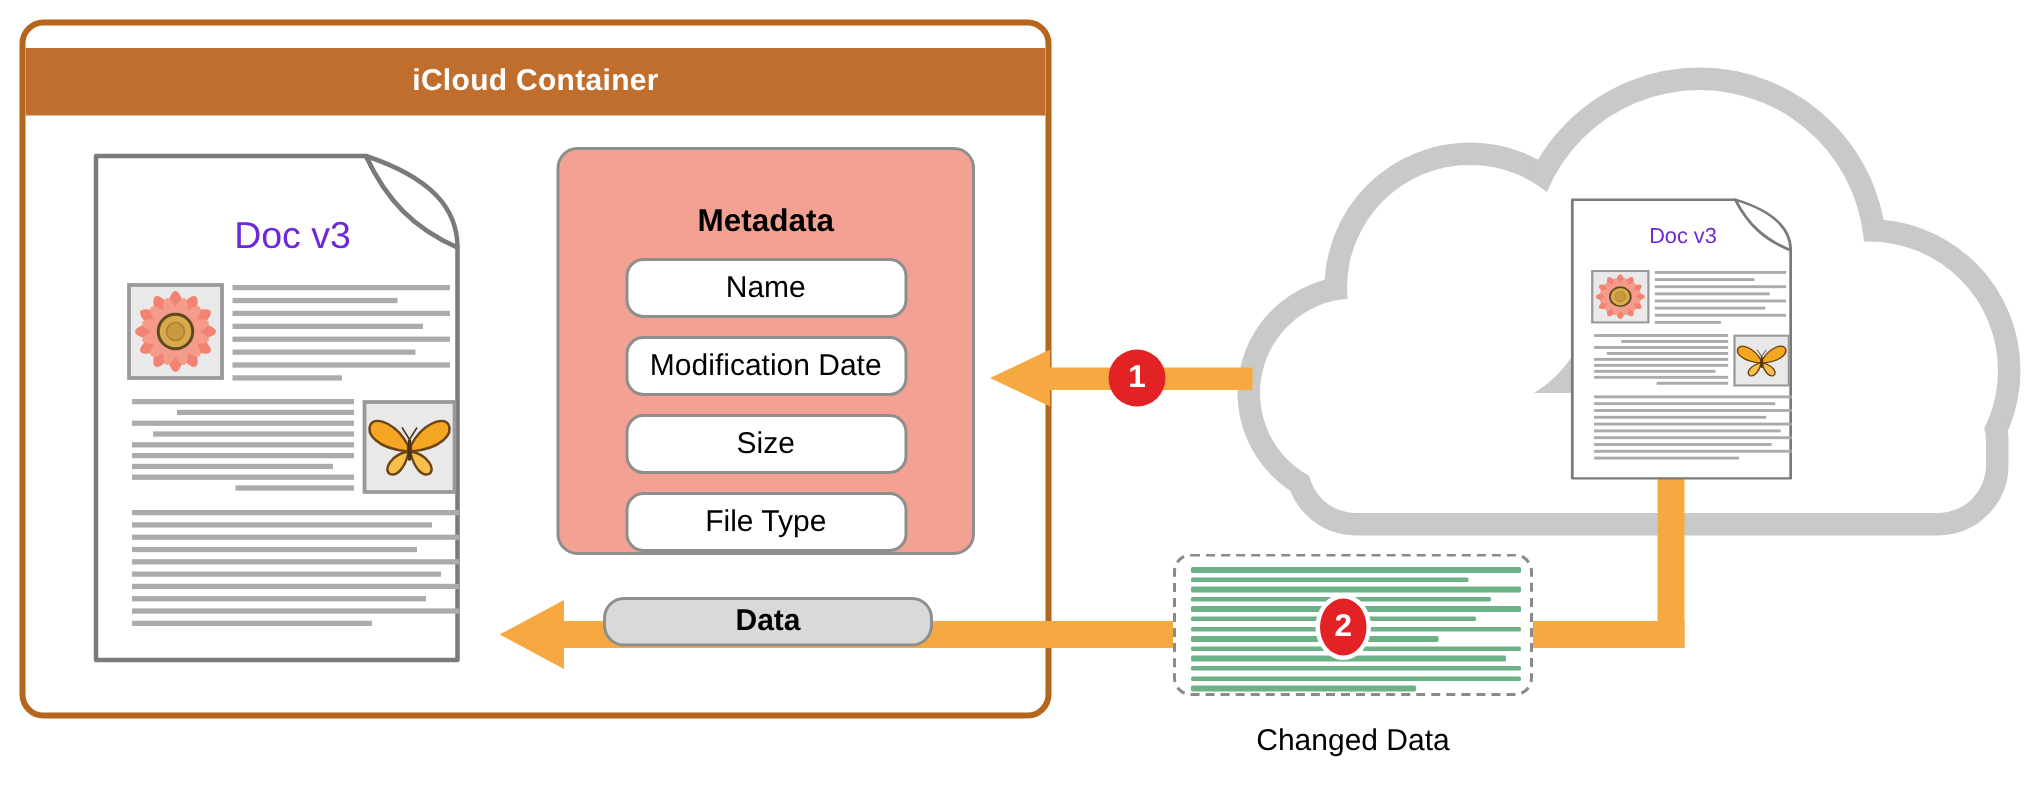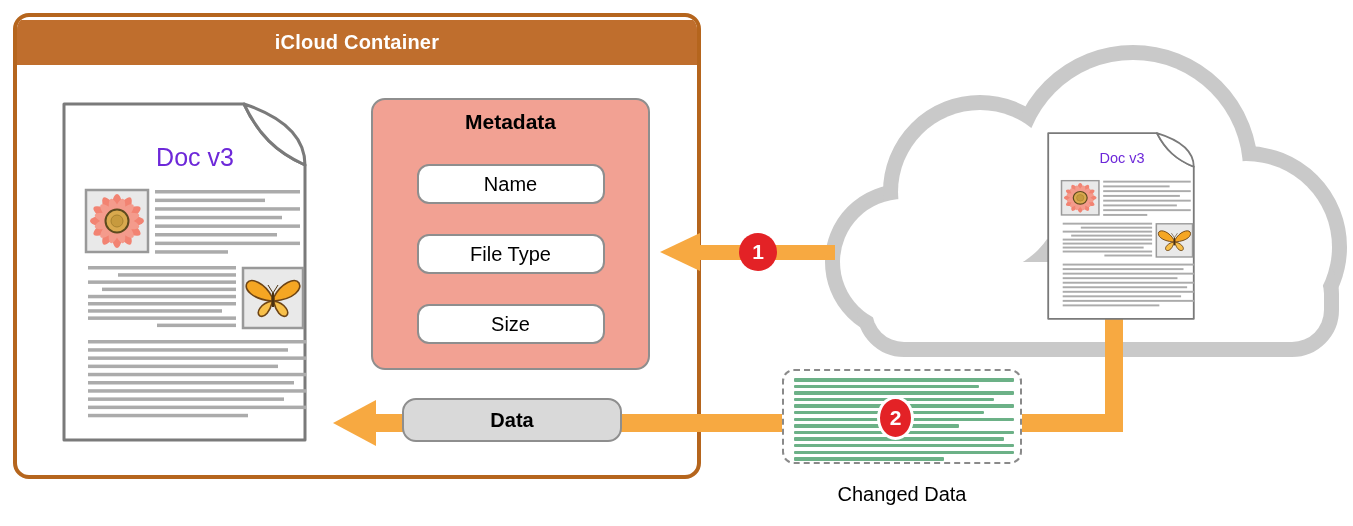--- a/index.html
+++ b/index.html
@@ -7,44 +7,44 @@
     position:relative;width:1353px;height:526px;overflow:hidden;
     font-family:"Liberation Sans","DejaVu Sans",sans-serif;background:#fff;
   }
   
   .container-box{
     position:absolute;left:13px;top:13px;width:688px;height:466px;
     border:4px solid #b5651d;border-radius:16px;background:#fff;z-index:0;
     box-sizing:border-box;overflow:hidden;
   }
   .container-header{
-    position:absolute;left:0;top:3px;right:0;height:45px;background:#bf6e2d;
+    position:absolute;left:0;top:15px;right:0;height:45px;background:#bf6e2d;
     display:flex;align-items:center;justify-content:center;
     color:#fff;font-weight:bold;font-size:20px;letter-spacing:.2px;
   }
   
   .art{position:absolute;left:0;top:0;z-index:1;}
   .cloud-stroke{fill:#ffffff;stroke:#c9c9c9;stroke-width:30;}
   .cloud-fill{fill:#ffffff;stroke:none;}
   
   .metadata-box{
     position:absolute;left:371px;top:98px;width:279px;height:272px;
     background:#f2a193;border:2.5px solid #8e8e8e;border-radius:14px;
-    box-sizing:border-box;z-index:2;display:flex;flex-direction:column;align-items:center;
+    box-sizing:border-box;z-index:2;display:flex;flex-direction:column;align-items:center;justify-content:flex-end;
   }
   .metadata-title{margin-top:10px;font-size:21px;font-weight:bold;color:#000;}
   .metadata-pill{
-    width:188px;height:40px;margin-top:30px;background:#fff;
+    width:188px;height:40px;margin-top:12px;background:#fff;
     border:2px solid #8e8e8e;border-radius:12px;box-sizing:border-box;
     display:flex;align-items:center;justify-content:center;
     font-size:20px;color:#000;
   }
   
   .data-pill{
-    position:absolute;left:402px;top:398px;width:220px;height:44px;
+    position:absolute;left:402px;top:398px;width:220px;height:33px;
     background:#d9d9d9;border:2px solid #8e8e8e;border-radius:14px;
     box-sizing:border-box;display:flex;align-items:center;justify-content:center;
     font-size:20px;font-weight:bold;color:#000;z-index:2;
   }
   
   .changed-bits-box{
     position:absolute;left:782px;top:369px;width:240px;height:95px;
     background:#fff;border:2.5px dashed #8a8a8a;border-radius:12px;
     box-sizing:border-box;z-index:2;padding:7px 0 0 10px;overflow:hidden;
   }
@@ -181,22 +181,23 @@
       <use href="#doc-art"></use>
     </g>
   </svg>
 
   <div class="doc-label doc-label-main">Doc v3</div>
   <div class="doc-label doc-label-cloud">Doc v3</div>
 
   <div class="metadata-box">
     <div class="metadata-title">Metadata</div>
     <div class="metadata-pill">Name</div>
+    <div class="metadata-pill">Modification Date</div>
+    <div class="metadata-pill">Size</div>
     <div class="metadata-pill">File Type</div>
-    <div class="metadata-pill">Size</div>
   </div>
 
   <div class="data-pill">Data</div>
 
   <div class="changed-bits-box">
     <div id="cb-lines">
         <div class="cb-line" style="width: 220px;"></div>
         <div class="cb-line" style="width: 185px;"></div>
         <div class="cb-line" style="width: 220px;"></div>
         <div class="cb-line" style="width: 200px;"></div>

